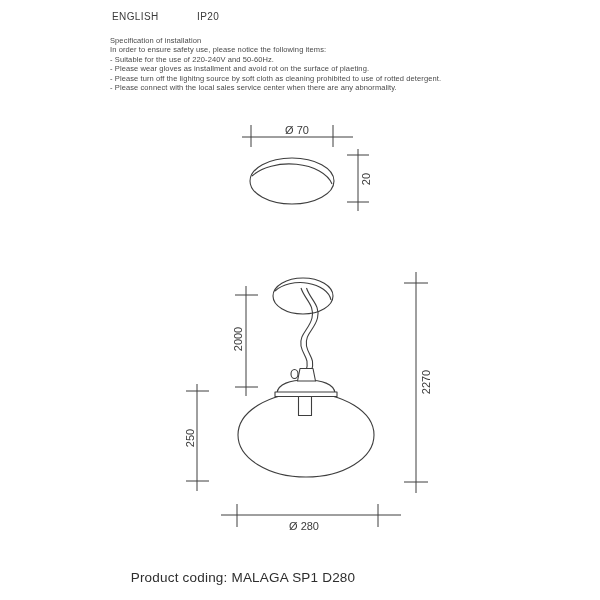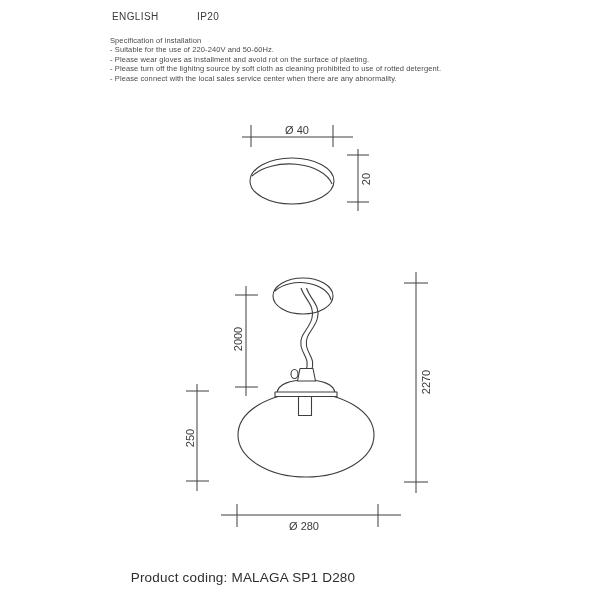--- a/index.html
+++ b/index.html
@@ -28,20 +28,21 @@
 
 <div class="page">
 
   <div class="header">
     <span>ENGLISH</span>
     <span class="ip">IP20</span>
   </div>
 
   <div class="spec">
     <div>Specification of installation</div>
+    <div>In order to ensure safety use, please notice the following items:</div>
     <div>- Suitable for the use of 220-240V and 50-60Hz.</div>
     <div>- Please wear gloves as installment and avoid rot on the surface of plaeting.</div>
     <div>- Please turn off the lighitng source by soft cloth as cleaning prohibited to use of rotted detergent.</div>
     <div>- Please connect with the local sales service center when there are any abnormality.</div>
   </div>
 
   <svg class="drawing" viewBox="0 0 600 600" fill="none" stroke="#3e3e3e" stroke-width="1.1" stroke-linecap="butt" stroke-linejoin="round">
 
     <g>
       <ellipse cx="292" cy="181" rx="42" ry="23"></ellipse>
@@ -94,21 +95,21 @@
       <path d="M404,482 H428"></path>
     </g>
 
     <g stroke-width="1">
       <path d="M221,515 H401"></path>
       <path d="M237,504 V527"></path>
       <path d="M378,504 V527"></path>
     </g>
   </svg>
 
-  <span class="dim-label" style="left:297px;top:130px;">Ø 40</span>
+  <span class="dim-label" style="left:297px;top:130px;">Ø 70</span>
   <span class="dim-label rot" style="left:366px;top:179px;">20</span>
   <span class="dim-label rot" style="left:238px;top:339px;">2000</span>
   <span class="dim-label rot" style="left:190px;top:438px;">250</span>
   <span class="dim-label rot" style="left:426px;top:382px;">2270</span>
   <span class="dim-label" style="left:304px;top:526px;text-align:center;">Ø 280</span>
 
   <div class="footer">Product coding: MALAGA SP1 D280</div>
 
 </div>
 

